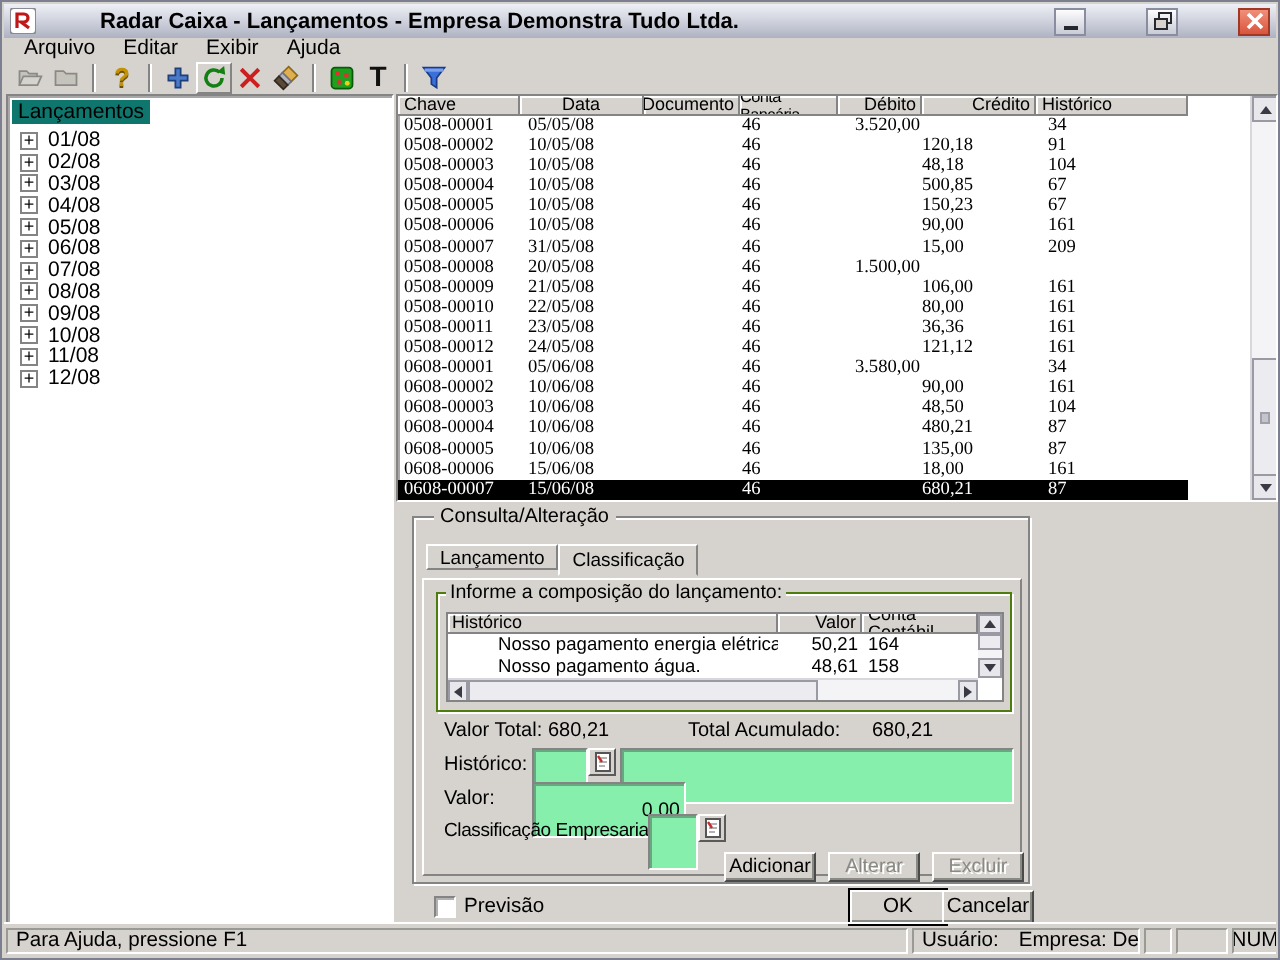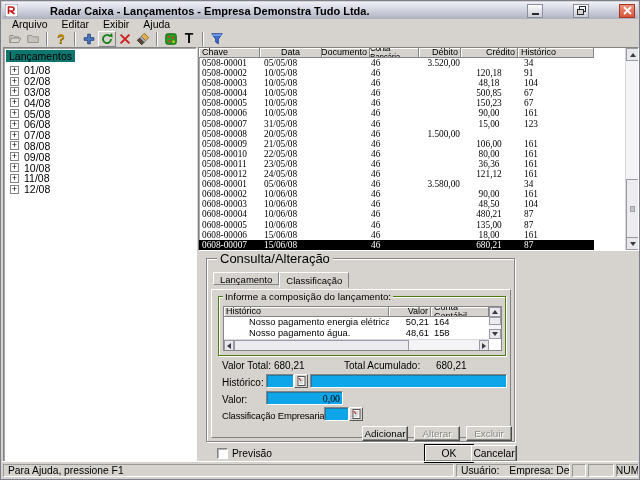--- a/index.html
+++ b/index.html
@@ -64,21 +64,21 @@
   .grows { position:absolute; left:0; top:10px; right:13px; bottom:0; overflow:hidden;font-family:Liberation Serif, serif; }
   .grow { display:flex; width:395px; height:10.1px; }
   .grow span { font-size:9.3px; line-height:10.1px; white-space:nowrap; overflow:hidden; flex:0 0 auto; }
   .grow.selected { background:#000; color:#fff; }
   .col-chave{width:61px} .col-data{width:62px} .col-doc{width:48px} .col-conta{width:49px}
   .col-deb{width:42px} .col-cred{width:57px} .col-hist{width:76px}
   .h-left{padding-left:3px} .h-center{justify-content:center} .h-right{justify-content:flex-end;padding-right:2px}
   .tight{font-size:8.2px; letter-spacing:-0.3px;}
   .c-chave{padding-left:3px} .c-data{padding-left:4px} .c-doc{text-align:right}
   .c-conta{padding-left:1px} .c-deb{text-align:right;padding-right:1px}
-  .c-cred{text-align:center;padding-right:1px} .c-hist{padding-left:6px}
+  .c-cred{text-align:left;padding-right:1px} .c-hist{padding-left:6px}
 
   
   .vscroll { position:absolute; right:0; top:0; bottom:0; width:13px; background:#f4f4f6;
              border-left:1px solid #d8d8dc; }
   .sb-btn { position:absolute; left:0; width:13px; height:13px; background:#e8e8ec;
             border:1px solid #9a9aa4; display:flex; align-items:center; justify-content:center; }
   .sb-up{top:0} .sb-down{bottom:0}
   .arr-up{width:0;height:0;border-left:3px solid transparent;border-right:3px solid transparent;border-bottom:4px solid #3a3a44;}
   .arr-down{width:0;height:0;border-left:3px solid transparent;border-right:3px solid transparent;border-top:4px solid #3a3a44;}
   .arr-left{width:0;height:0;border-top:3px solid transparent;border-bottom:3px solid transparent;border-right:4px solid #3a3a44;}
@@ -86,21 +86,21 @@
   .sb-thumb { position:absolute; left:0; width:13px; background:#ececf0; border:1px solid #9a9aa4;
               display:flex; align-items:center; justify-content:center; }
   .thumb-grip { width:5px; height:6px; background:#c4c4cc; border:1px solid #a0a0aa; }
   .main-thumb { top:131px; height:59px; }
 
   
   .bottom-panel { position:absolute; left:197px; top:252px; width:441px; height:209px; }
   .groupbox { position:absolute; left:8px; top:5px; width:309px; height:184px;
               border:1px solid #848484; box-shadow:1px 1px 0 #fff, inset 1px 1px 0 #fff; }
   .gb-legend { position:absolute; top:-6px; left:10px; background:#d6d3ce; padding:0 3px;
-               font-size:13px; line-height:11px; }
+               font-size:10px; line-height:11px; }
   .tabs { position:absolute; left:6px; top:13px; height:17px; display:flex; }
   .tab { background:#d6d3ce; border:1px solid; border-color:#fff #848484 #848484 #fff;
          padding:1px 6px 1px; font-size:9.5px; height:13px; }
   .tab.active { height:16px; padding-top:2px; border-bottom-color:#d6d3ce; margin-bottom:-1px;
                 position:relative; z-index:3; }
   .tabpage { position:absolute; left:4px; top:30px; width:300px; height:149px;
              border:1px solid; border-color:#fff #848484 #848484 #fff; background:#d6d3ce; z-index:1; }
 
   .fieldset2 { position:absolute; left:6px; top:6px; width:288px; height:60px;
                border:1px solid #4d7c0f; box-shadow:1px 1px 0 #fff, inset 1px 1px 0 #fff; }
@@ -122,23 +122,23 @@
   .ct-vthumb { top:10px; height:8px; width:12px; }
   .ct-hscroll { position:absolute; left:0; right:12px; bottom:0; height:11px; background:#f4f4f6;
                 border-top:1px solid #d8d8dc; }
   .ct-hbtn { position:absolute; top:0; width:10px; height:11px; background:#e8e8ec;
              border:1px solid #9a9aa4; display:flex; align-items:center; justify-content:center; }
   .ct-hthumb { position:absolute; left:10px; top:0; width:175px; height:11px; background:#ececf0;
                border:1px solid #9a9aa4; }
 
   .flabel { position:absolute; font-size:10px; line-height:11px; white-space:nowrap; }
   .fvalue { position:absolute; font-size:10px; line-height:11px; }
-  .tinput { position:absolute; height:14px; background:#0ea5e9; border:1px solid;
+  .tinput { position:absolute; height:28px; background:#86efac; border:1px solid;
             border-color:#848484 #fff #fff #848484; box-shadow:inset 1px 1px 0 rgba(60,60,60,.4);
-            font-family:Liberation Serif, serif; font-size:9.8px; padding:0 2px; }
+            font-family:Liberation Sans, sans-serif; font-size:9.8px; padding:0 2px; }
   .lookup-btn { position:absolute; width:14px; height:14px; background:#d6d3ce;
                 border:1px solid; border-color:#fff #5a5a5a #5a5a5a #fff;
                 display:flex; align-items:center; justify-content:center; }
   .btn3d { background:#d6d3ce; border:1px solid; border-color:#fff #4a4a4a #4a4a4a #fff;
            box-shadow:inset -1px -1px 0 #8a8a84; font-family:"Liberation Sans",sans-serif;
            font-size:9.8px; display:flex; align-items:center; justify-content:center; }
   .act-btn { position:absolute; top:136px; width:46px; height:15px; }
   .btn3d:disabled, .btn3d.disabled { color:#8a8a84; text-shadow:1px 1px 0 #fff; }
   .dlg-btn { position:absolute; top:192px; height:17px; font-size:10.3px; }
   .dlg-btn.default { outline:1px solid #000; }
@@ -392,21 +392,21 @@
           <span class="col-hist c-hist">161</span>
         </div>
 
         <div class="grow">
           <span class="col-chave c-chave">0508-00007</span>
           <span class="col-data c-data">31/05/08</span>
           <span class="col-doc c-doc"></span>
           <span class="col-conta c-conta">46</span>
           <span class="col-deb c-deb"></span>
           <span class="col-cred c-cred">15,00</span>
-          <span class="col-hist c-hist">123</span>
+          <span class="col-hist c-hist">209</span>
         </div>
 
         <div class="grow">
           <span class="col-chave c-chave">0508-00008</span>
           <span class="col-data c-data">20/05/08</span>
           <span class="col-doc c-doc"></span>
           <span class="col-conta c-conta">46</span>
           <span class="col-deb c-deb">1.500,00</span>
           <span class="col-cred c-cred"></span>
           <span class="col-hist c-hist"></span>

